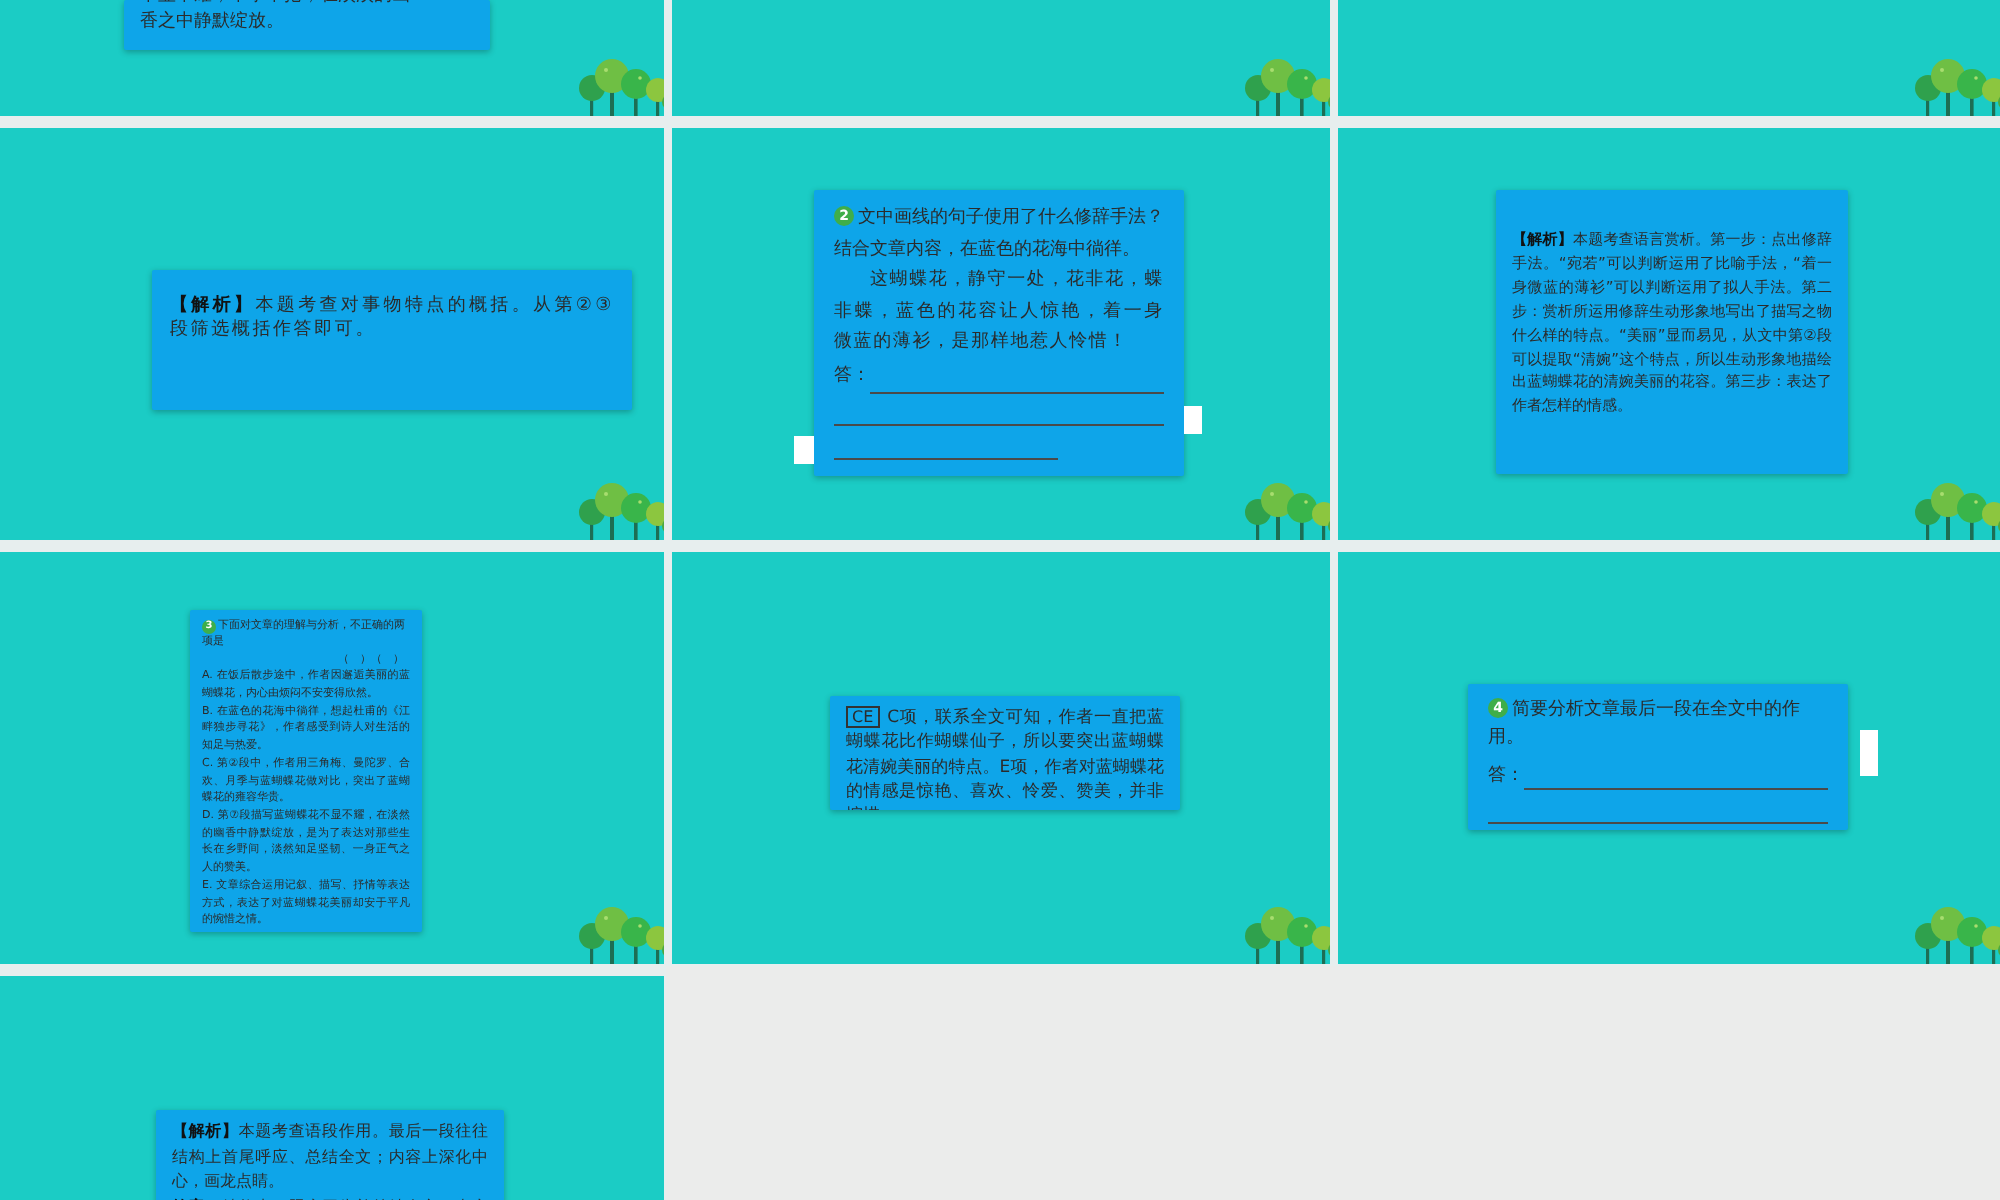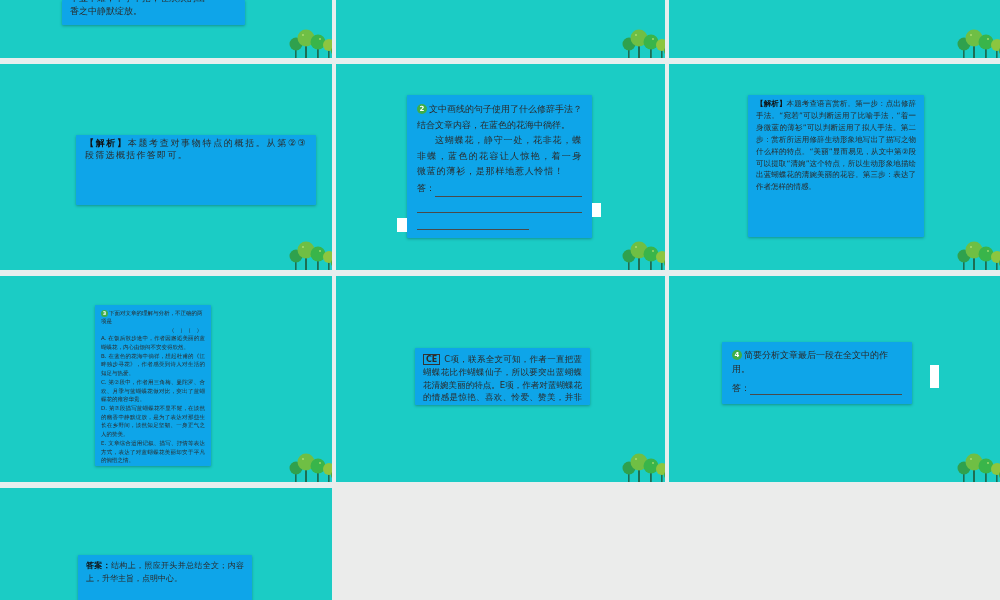--- a/index.html
+++ b/index.html
@@ -46,51 +46,51 @@
   .anslab { white-space: nowrap; }
   .uline  { flex: 1; border-bottom: 1px solid #4a4a4a; }
 
   
   .s1box { left: 62px; top: 148px; width: 183px; height: 25px;
            padding: 0 8px; font-size: 9px; line-height: 13px; }
   .s1box .shiftup { margin-top: -8px; }
 
   
   .s4box { left: 76px; top: 71px; width: 240px; height: 70px;
-           padding: 2px 9px; font-size: 9px; line-height: 12px;
+           padding: 12px 9px; font-size: 9px; line-height: 12px;
            letter-spacing: 1.3px; text-align: justify; }
 
   
   .s5box { left: 71px; top: 31px; width: 185px; height: 143px;
            padding: 7px 10px; font-size: 9px; line-height: 15.5px; }
   .s5box .quote { text-indent: 2em; letter-spacing: 0.8px; text-align: justify; }
   .s5box .ansrow { height: 16px; margin-top: 1px; }
   .s5box .row { height: 17px; }
   .s5box .short { width: 68%; }
   .s5box .row .full { display: block; border-bottom: 1px solid #4a4a4a; height: 16px; }
 
   
   .s6box { left: 79px; top: 31px; width: 176px; height: 142px;
-           padding: 3px 8px; font-size: 7.5px; line-height: 11.9px; text-align: justify; }
+           padding: 19px 8px; font-size: 7.5px; line-height: 11.9px; text-align: justify; }
 
   
   .s7box { left: 95px; top: 29px; width: 116px; height: 161px;
            padding: 4px 6px; font-size: 5.5px; line-height: 8.4px; }
   .s7box .qnum { width: 7px; height: 7px; font-size: 5px; line-height: 7px; margin-right: 1px; vertical-align: 0; }
   .s7box .blanks { text-align: right; padding-right: 3px; }
   .s7box .opt { margin-bottom: 1px; text-align: justify; }
 
   
   .s8box { left: 79px; top: 72px; width: 175px; height: 57px;
            padding: 5px 8px; font-size: 8.5px; line-height: 12.3px; text-align: justify; }
-  .badge { border: 1px solid #333; font-weight: bold; padding: 0 2px;
+  .badge { border: 1px solid #333; font-weight: normal; padding: 0 2px;
            margin-right: 4px; font-size: 8px; }
 
   
-  .s9box { left: 53px; top: 66px; width: 190px; height: 62px;
+  .s9box { left: 65px; top: 66px; width: 190px; height: 73px;
            padding: 6px 10px; font-size: 9px; line-height: 14px; }
   .s9box .ansrow { height: 17px; margin-top: 2px; }
   .s9box .row { height: 18px; }
   .s9box .row .full { display: block; border-bottom: 1px solid #4a4a4a; height: 17px; }
 
   
   .s10box { left: 78px; top: 67px; width: 174px; height: 80px;
             padding: 5px 8px; font-size: 8px; line-height: 12.6px; text-align: justify; }
 
   .notch { position: absolute; background: #ffffff; }
@@ -224,18 +224,19 @@
 
     </div>
     <div class="notch n9a"></div>
     <svg class="tree" viewBox="0 0 48 32" width="48" height="32">
         <use href="#treeG"></use>
       </svg>
   </div>
 
   <div class="slide r4 c1">
     <div class="box s10box">
+      <p><span class="bold">【解析】</span><span>本题考查语段作用。最后一段往往结构上首尾呼应、总结全文；内容上深化中心，画龙点睛。</span></p>
       <p><span class="bold">答案：</span><span>结构上，照应开头并总结全文；内容上，升华主旨，点明中心。</span></p>
     </div>
 
   </div>
 
 </div>
 
 </body></html>

